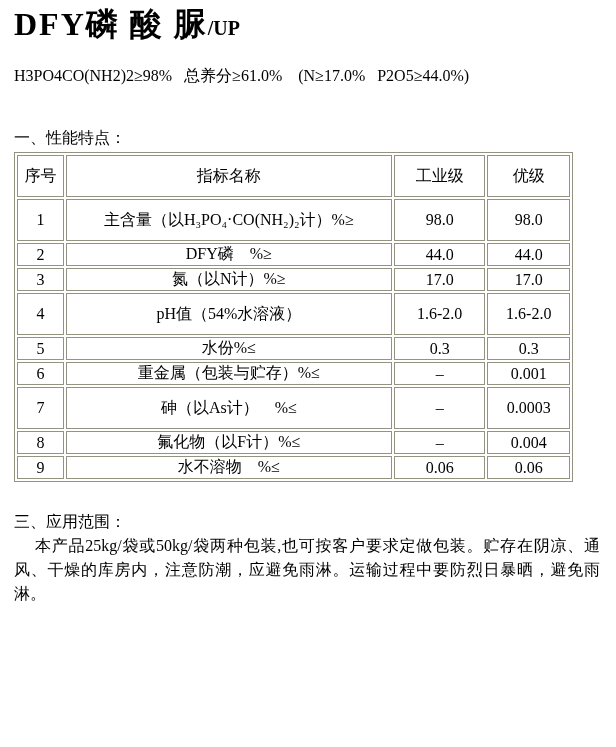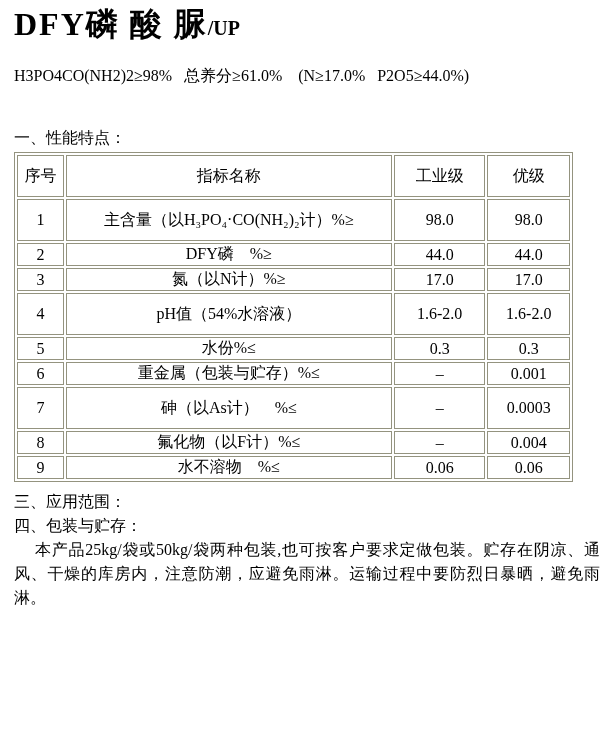--- a/index.html
+++ b/index.html
@@ -15,21 +15,21 @@
     margin: 0; text-align: left;
     font-size: 32px; line-height: 40px; font-weight: 700;
     letter-spacing: 2px; white-space: pre;
   }
   .title .suffix { font-size: 20px; letter-spacing: 0; }
 
   .specs { margin: 18px 0 0 0; line-height: 20px; white-space: pre; }
 
   .sec-heading { margin: 0; line-height: 24px; font-weight: 400; font-size: 16px; }
   .sec-heading.first { margin-top: 40px; }
-  .sec-heading.after-table { margin-top: 8px; }
+  .sec-heading.after-table { margin-top: 28px; }
 
   .para { margin: 0; line-height: 24px; text-indent: 21px; text-align: justify; }
 
   table.spec {
     border-collapse: separate; border-spacing: 2px;
     border: 1px solid #94937f; background: #ffffff;
     table-layout: fixed; width: 559px; margin: 2px 0 0 0;
   }
   .spec th, .spec td {
     border: 1px solid #94937f; background: #ffffff;
@@ -122,16 +122,15 @@
         <td>9</td>
         <td>水不溶物　%≤</td>
         <td>0.06</td>
         <td>0.06</td>
       </tr>
     </tbody>
   </table>
 
   <div class="sec-heading after-table">三、应用范围：</div>
 
-  <div class="sec-heading">四、包装与贮存：</div>
   <p class="para">本产品25kg/袋或50kg/袋两种包装,也可按客户要求定做包装。贮存在阴凉、通风、干燥的库房内，注意防潮，应避免雨淋。运输过程中要防烈日暴晒，避免雨淋。</p>
 
 </div>
 
 </body></html>

